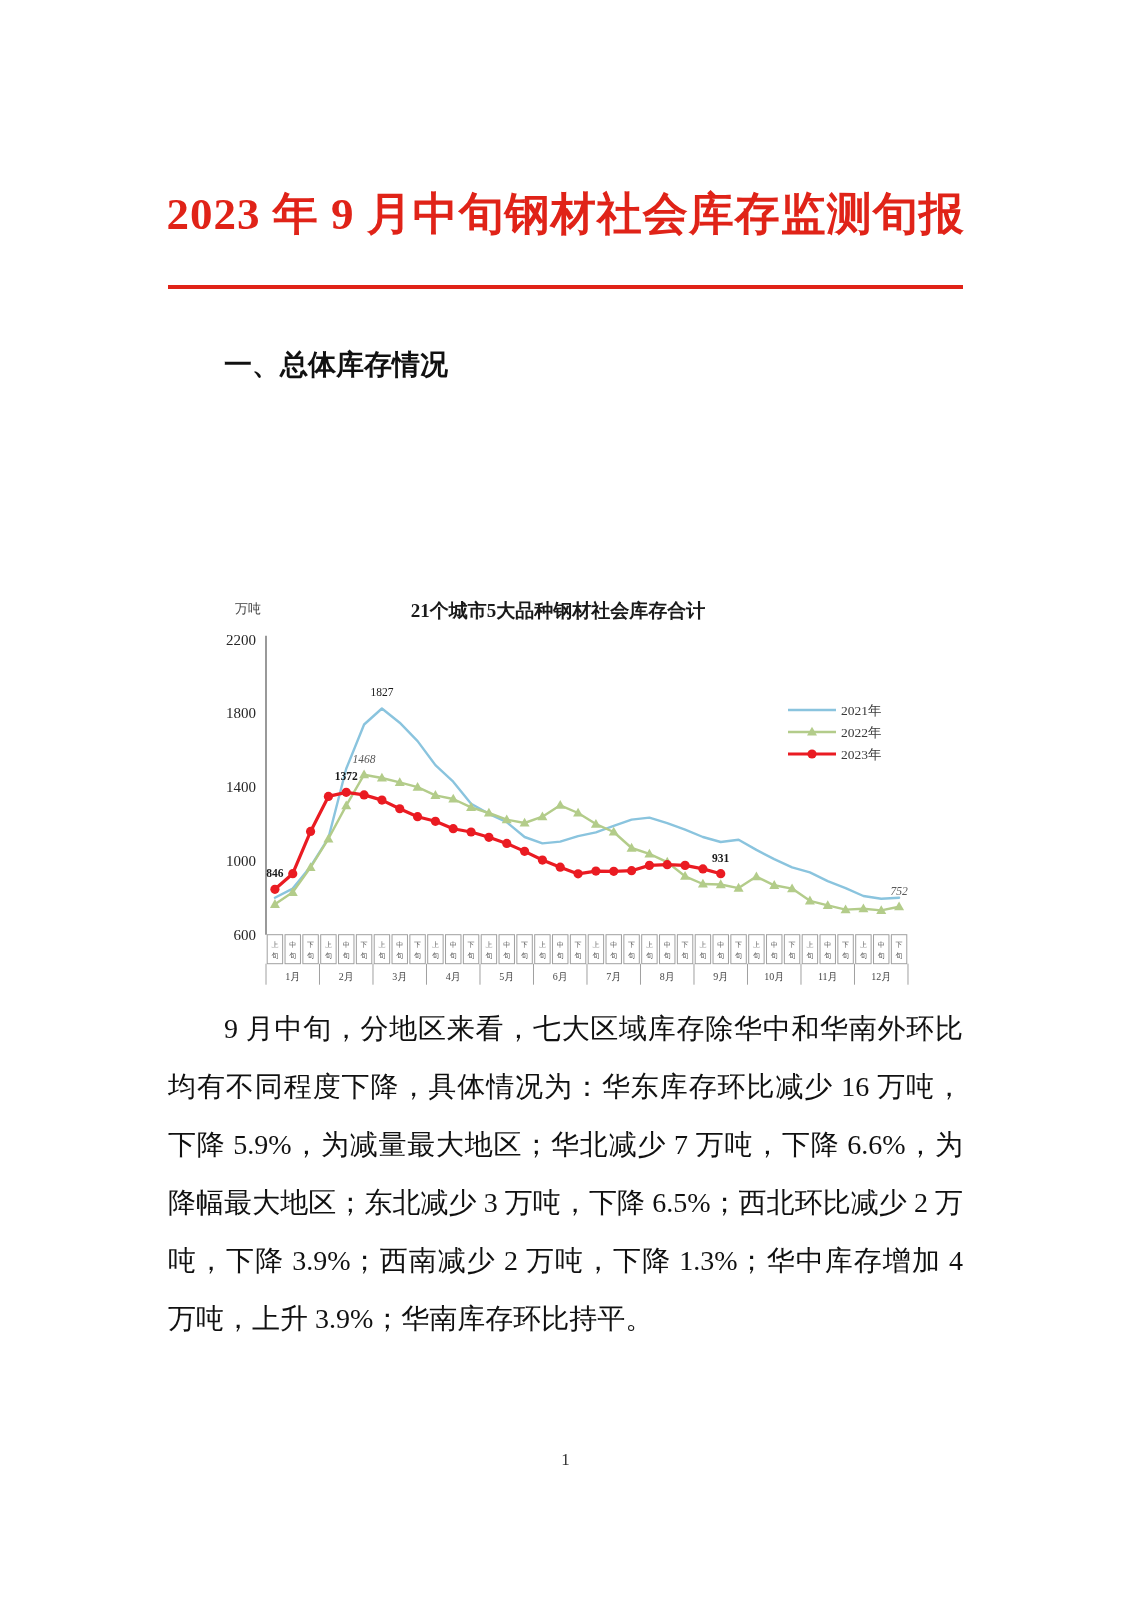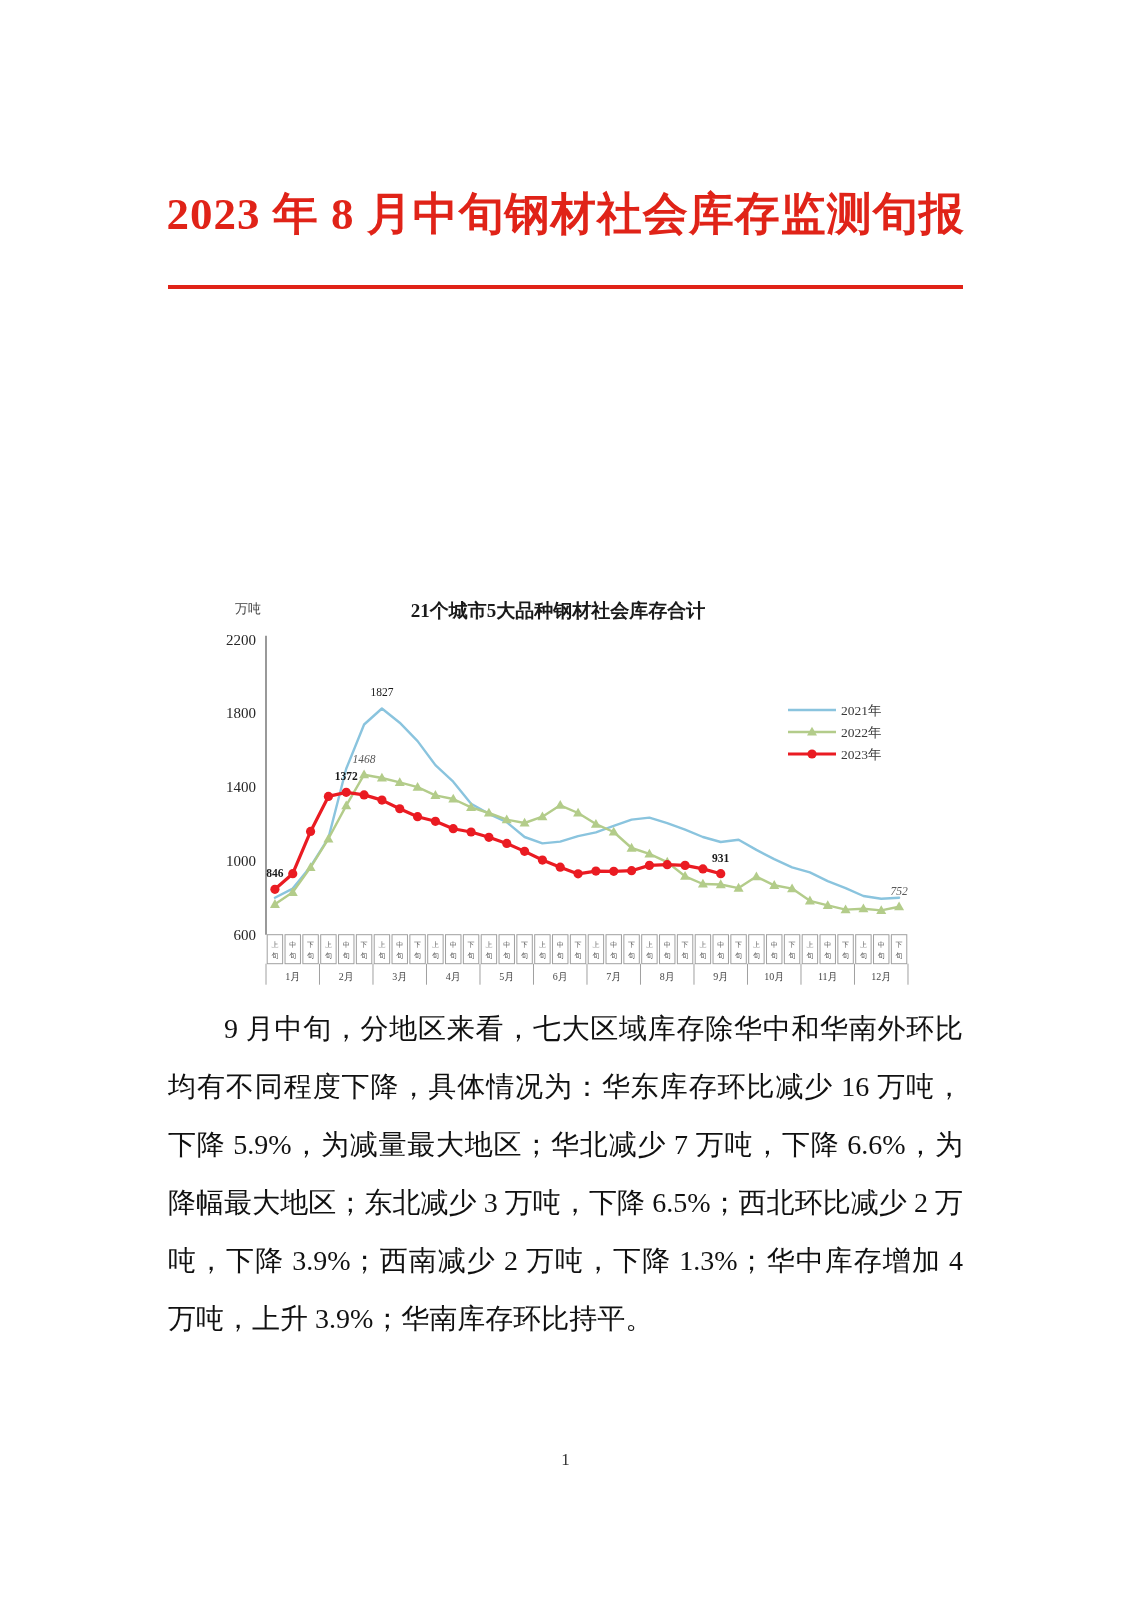--- a/index.html
+++ b/index.html
@@ -25,24 +25,25 @@
   .chart{position:absolute;top:583px;left:190px;width:775px;height:412px;margin:0;}
   .chart svg{display:block;}
   .chart svg text{font-family:"Liberation Serif","DejaVu Serif",serif;}
   .page-number{position:absolute;top:1450px;left:0;width:100%;text-align:center;font-size:17px;color:#333;}
 </style>
 </head>
 <body>
 
 <div class="page">
 
-  <h1 class="doc-title">2023 年 8 月中旬钢材社会库存监测旬报</h1>
+  <h1 class="doc-title">2023 年 9 月中旬钢材社会库存监测旬报</h1>
 
   <div class="title-rule"></div>
 
+  <h2 class="sec-heading">一、总体库存情况</h2>
 
 
   <figure class="chart">
     <svg width="775" height="412" viewBox="0 0 775 412" xmlns="http://www.w3.org/2000/svg">
         <text x="368" y="34" text-anchor="middle" font-size="19" font-weight="bold" fill="#1a1a1a">21个城市5大品种钢材社会库存合计</text>
         <text x="58" y="30" text-anchor="middle" font-size="13" fill="#404040">万吨</text>
         <line x1="76" y1="52.7" x2="76" y2="351.7" stroke="#808080" stroke-width="1.6"></line>
         <text x="66" y="356.7" text-anchor="end" font-size="15" fill="#262626">600</text>
         <text x="66" y="282.95" text-anchor="end" font-size="15" fill="#262626">1000</text>
         <text x="66" y="209.2" text-anchor="end" font-size="15" fill="#262626">1400</text>

